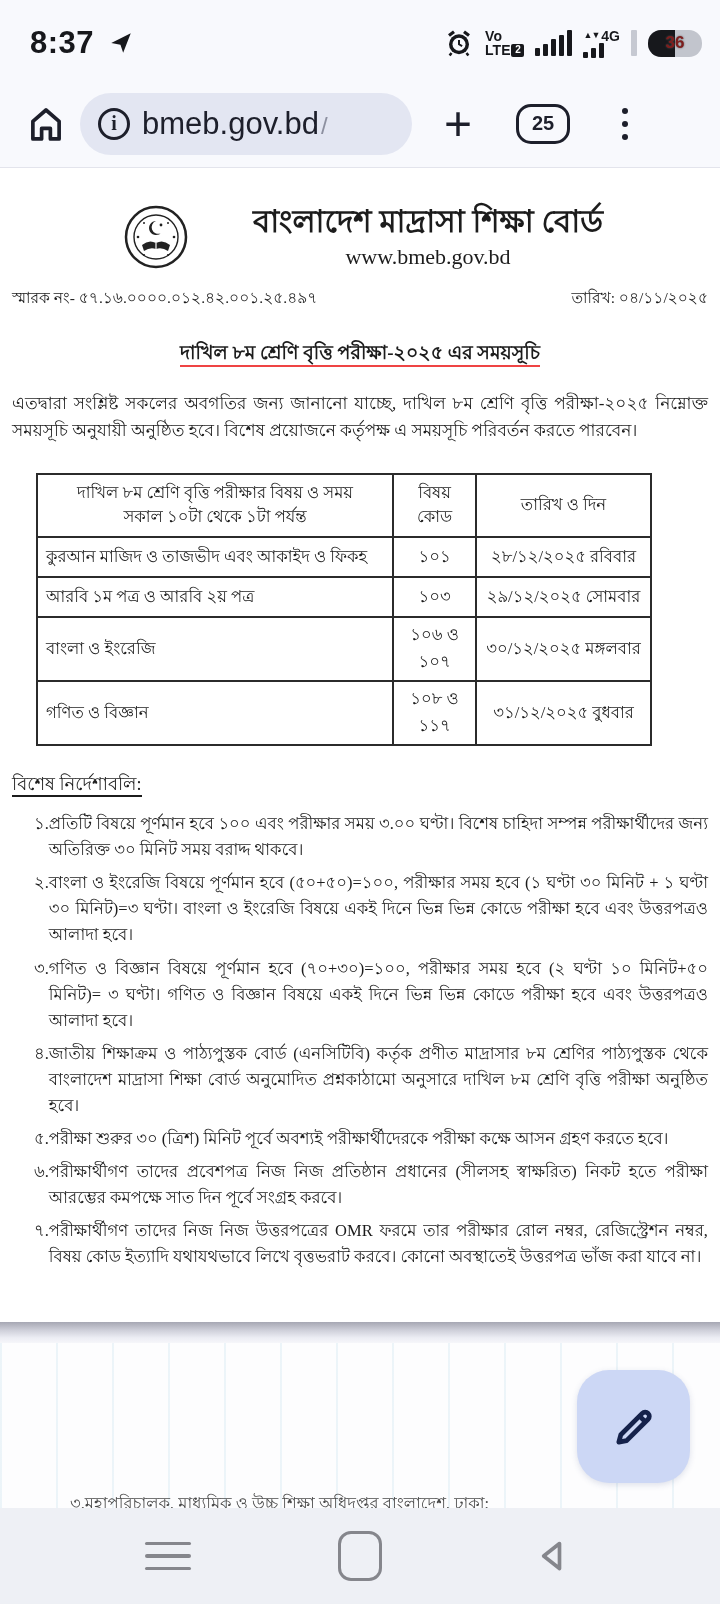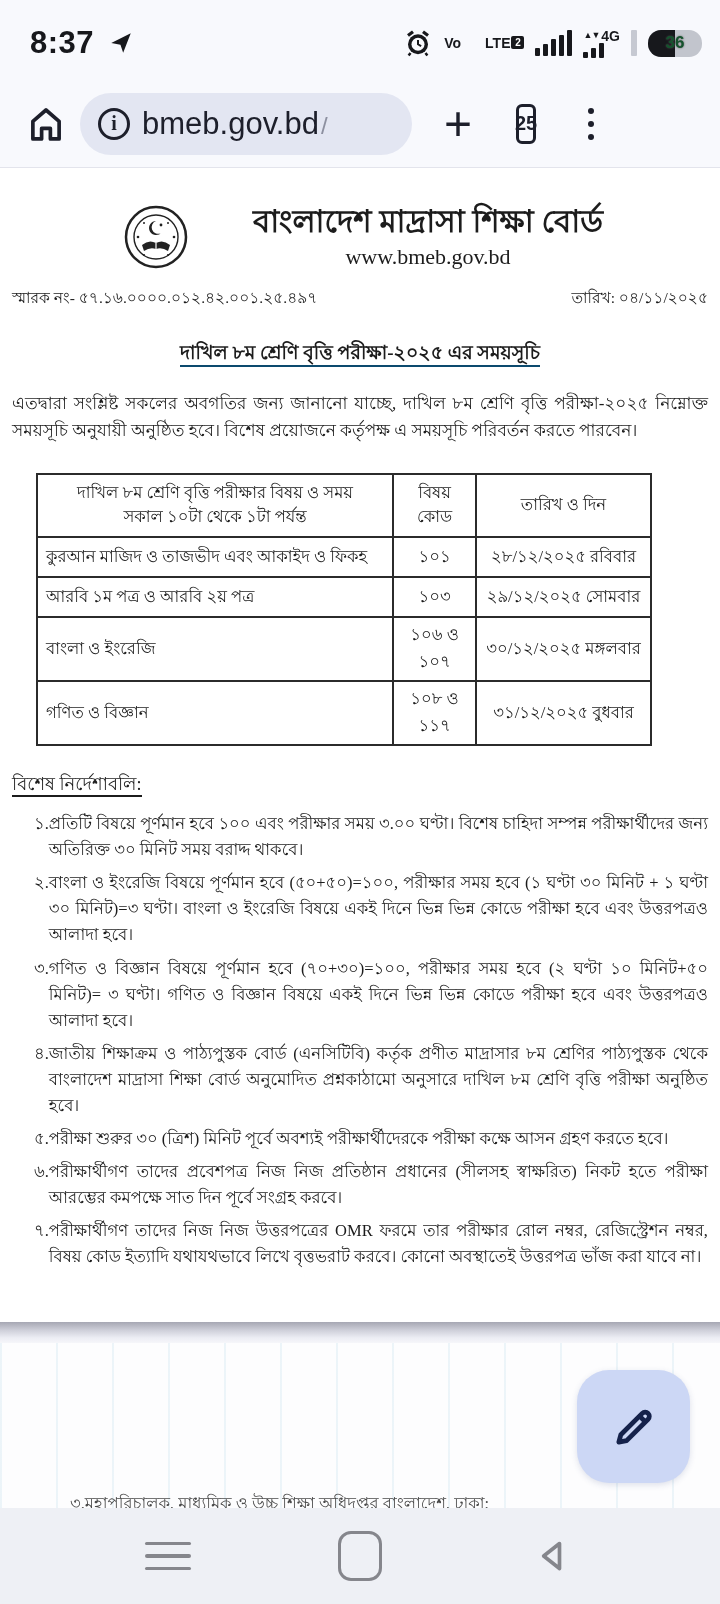--- a/index.html
+++ b/index.html
@@ -7,62 +7,62 @@
   body {
     width:720px; height:1604px; position:relative; overflow:hidden;
     background:#ffffff; font-family:"Liberation Sans", sans-serif; color:#17181c;
   }
   
   .status-bar { height:80px; background:#f8f9fd; display:flex; align-items:center;
     justify-content:space-between; padding:6px 18px 0 30px; }
   .sb-left { display:flex; align-items:center; gap:14px; }
   .sb-time { font-size:31px; font-weight:600; letter-spacing:.5px; }
   .sb-right { display:flex; align-items:center; gap:11px; }
-  .volte { display:flex; flex-direction:row; line-height:1.02; font-weight:700; font-size:14px;gap:24px; }
+  .volte { display:flex; flex-direction:column; line-height:1.02; font-weight:700; font-size:14px; }
   .volte .lte-row { display:flex; align-items:center; gap:1px; }
   .lte-badge { width:13px; height:13px; background:#17181c; color:#fff; font-size:10px;
     display:flex; align-items:center; justify-content:center; border-radius:2px; }
   .sigbars { display:flex; align-items:flex-end; gap:3px; height:26px; }
   .sigbars i { width:5px; background:#17181c; border-radius:1px; display:block; }
   .sig2 { display:flex; flex-direction:column; align-items:flex-start; }
   .sig2-top { display:flex; align-items:center; gap:2px; font-weight:700; font-size:14px; line-height:1; }
   .updown { font-size:9px; letter-spacing:-1px; }
   .bar-light { background:#c6c9d2 !important; }
   .battery { width:54px; height:27px; background:#c2c5cd; border-radius:13px; position:relative; overflow:hidden; }
   .battery .fill { position:absolute; left:0; top:0; bottom:0; width:27px; background:#17181c; }
   .battery .pct { position:absolute; inset:0; display:flex; align-items:center; justify-content:center;
-    color:#14532d; font-size:17px; font-weight:700; text-shadow:0 0 2px #555; }
+    color:#7f1d1d; font-size:17px; font-weight:700; text-shadow:0 0 2px #555; }
   
   .toolbar { height:88px; background:#f8f9fd; display:flex; align-items:center;
     padding:0 24px; border-bottom:1px solid #e3e4ec; }
   .home-btn { width:44px; height:44px; display:flex; align-items:center; justify-content:center; }
   .url-pill { margin-left:12px; width:332px; height:62px; background:#e3e6f2; border-radius:31px;
     display:flex; align-items:center; padding:0 18px; gap:12px; }
   .info-ic { width:32px; height:32px; border:3px solid #1d1f2b; border-radius:50%;
     display:flex; align-items:center; justify-content:center; font-family:"Liberation Serif",serif;
     font-size:20px; font-weight:700; color:#1d1f2b; flex:0 0 auto; }
   .url-text { font-size:31px; color:#1d1f2b; white-space:nowrap; overflow:hidden; }
   .url-suffix { color:#8d90a0; font-size:24px; margin-left:2px; }
   .plus-btn { margin-left:24px; font-size:48px; font-weight:300; color:#1d1f2b; line-height:1; padding:0 8px; }
-  .tab-btn { margin-left:36px; width:20px; height:40px; border:3.5px solid #1d1f2b; border-radius:6px;
+  .tab-btn { margin-left:36px; width:54px; height:40px; border:3.5px solid #1d1f2b; border-radius:15px;
     display:flex; align-items:center; justify-content:center; font-size:20px; font-weight:700; color:#1d1f2b; }
   .kebab { margin-left:44px; display:flex; flex-direction:column; gap:7px; padding:4px 8px; }
   .kebab i { width:6px; height:6px; border-radius:50%; background:#1d1f2b; display:block; }
   
   .page1 { height:1154px; background:#ffffff; overflow:hidden; position:relative;
     font-family:"Liberation Serif","DejaVu Serif",serif; color:#1c1c1c; padding:36px 12px 0; }
   .doc-head { display:flex; align-items:center; }
   .seal { flex:0 0 64px; margin-left:112px; }
   .head-lines { flex:1; text-align:center; padding-right:40px; }
   .org-name { font-size:31px; font-weight:600; line-height:1.15; }
   .org-addr { font-size:17px; margin-top:4px; }
   .org-web { font-size:22px; margin-top:4px; font-family:"Liberation Serif",serif; }
   .memo-row { display:flex; justify-content:space-between; margin-top:16px; font-size:15.5px; }
   .doc-title { text-align:center; margin:26px 0 20px; }
-  .doc-title span { font-size:19px; font-weight:700; border-bottom:2px solid #0c4a6e; padding-bottom:2px; }
+  .doc-title span { font-size:19px; font-weight:700; border-bottom:2px solid #ef4444; padding-bottom:2px; }
   .intro { font-size:17px; line-height:1.62; text-align:justify; }
   table.sched { border-collapse:collapse; margin:28px 24px 0; width:616px; }
   table.sched th, table.sched td { border:2px solid #2b2b2b; font-weight:normal; font-size:16.5px; padding:4px 8px; }
   table.sched th { text-align:center; line-height:1.5; padding:6px 8px; }
   table.sched td { height:40px; }
   .c-subject { width:58%; text-align:left; }
   .c-code { width:13.5%; text-align:center; }
   .c-date { width:28.5%; text-align:center; }
   .instr-head { margin-top:24px; font-size:18px; font-weight:400; }
   .instr-head span { border-bottom:2px solid #1c1c1c; padding-bottom:1px; }

